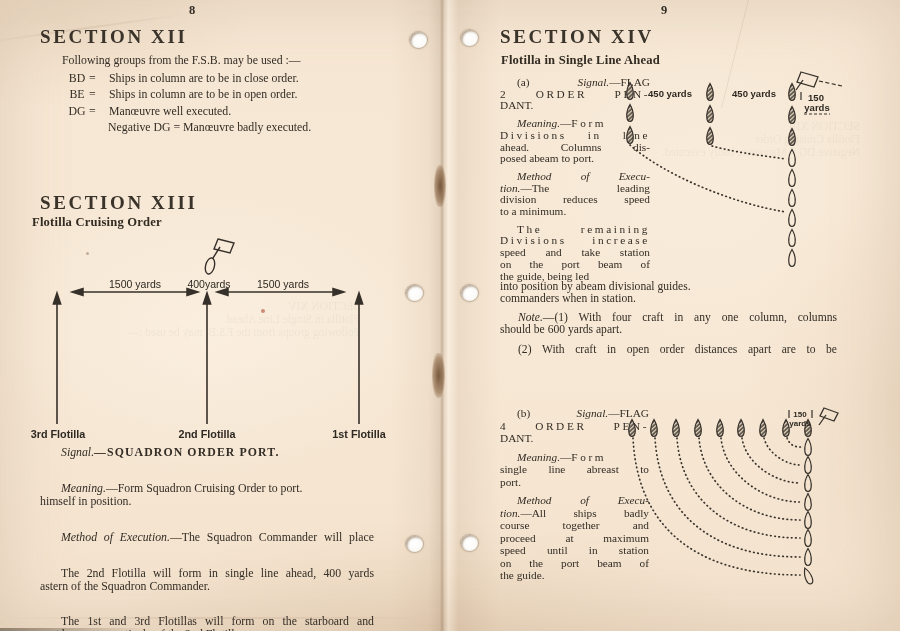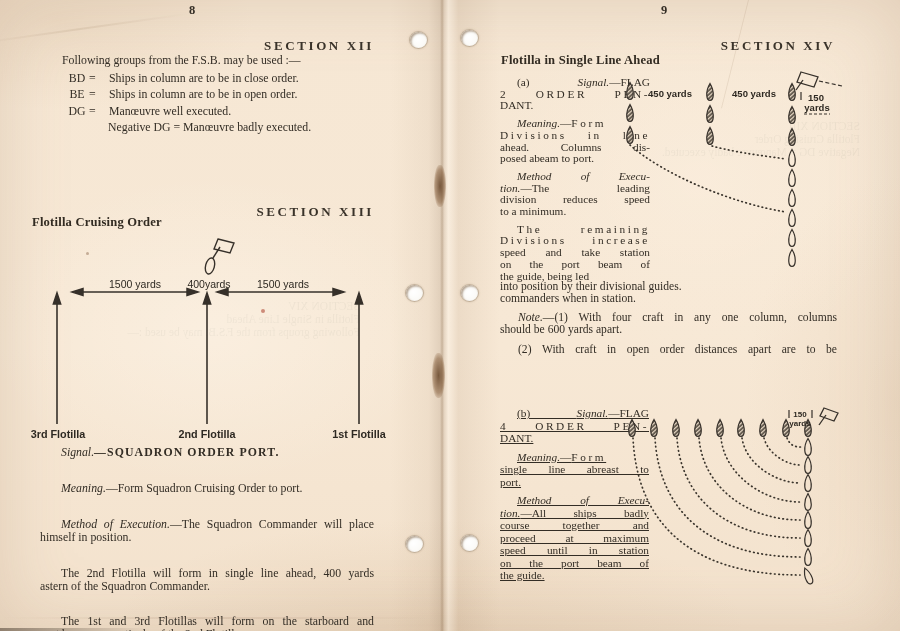--- a/index.html
+++ b/index.html
@@ -25,21 +25,21 @@
   .hole{position:absolute;width:17px;height:16px;border-radius:50%;
     background:radial-gradient(circle at 45% 45%, #ffffff 0%, #fbfaf7 60%, #efe9df 100%);
     border:1px solid #c2b09a;box-shadow:inset 1.5px 1.5px 2px rgba(125,98,70,.55), 0 0 2px rgba(125,98,70,.25);}
   .stain{position:absolute;border-radius:45%;filter:blur(.6px);
     background:radial-gradient(ellipse at 50% 50%, rgba(84,48,18,.75), rgba(110,66,28,.45) 55%, rgba(110,66,28,0) 80%);}
   .speck{position:absolute;border-radius:50%;}
 
   
   .abs{position:absolute;}
   .pageno{font-size:12.5px;font-weight:700;letter-spacing:.5px;}
-  .sechead{font-size:13px;font-weight:700;letter-spacing:2.6px;text-align:right;color:#3a332a;margin-top:12px;}
+  .sechead{font-size:19px;font-weight:700;letter-spacing:2.6px;text-align:left;color:#3a332a;}
   .subhead{font-size:12.6px;font-weight:700;letter-spacing:.2px;color:#322b22;}
   .body-lines{font-size:11.8px;line-height:12.9px;}
   .tline{white-space:nowrap;}
   .tline.ind{padding-left:21px;}
   .tline.g{margin-top:23px;}
   .tline.just{text-align:justify;text-align-last:justify;}
   .tline .it{font-style:italic;}
   .tline .cap{letter-spacing:1.1px;font-weight:bold;}
   .tline .sp{letter-spacing:2.6px;}
   
@@ -164,22 +164,22 @@
           <polygon points="339,61 335.4,72 342.6,72"></polygon>
       </g>
       <text x="38" y="206" text-anchor="middle" font-size="10.8" font-weight="bold">3rd Flotilla</text>
       <text x="187" y="206" text-anchor="middle" font-size="10.8" font-weight="bold">2nd Flotilla</text>
       <text x="339" y="206" text-anchor="middle" font-size="10.8" font-weight="bold">1st Flotilla</text>
     </svg>
 
     <div class="abs body-lines" style="left:40px;top:446px;width:334px;">
         <div class="tline ind"><span class="it">Signal.</span><span class="cap">—SQUADRON ORDER PORT.</span></div>
         <div class="tline ind g"><span class="it">Meaning.</span><span>—Form Squadron Cruising Order to port.</span></div>
+        <div class="tline"><span>himself in position.</span></div>
         <div class="tline ind g just"><span class="it">Method of Execution.</span><span>—The Squadron Commander will place</span></div>
-        <div class="tline"><span>himself in position.</span></div>
         <div class="tline ind g just"><span>The 2nd Flotilla will form in single line ahead, 400 yards</span></div>
         <div class="tline"><span>astern of the Squadron Commander.</span></div>
         <div class="tline ind g just"><span>The 1st and 3rd Flotillas will form on the starboard and</span></div>
         <div class="tline"><span>port beams respectively of the 2nd Flotilla.</span></div>
       </div>
   </div>
 
   <div>
     <div class="abs pageno" style="left:661px;top:3px;">9</div>
 
@@ -236,28 +236,28 @@
         <text x="197" y="43" text-anchor="middle" font-size="9.5" font-weight="bold">yards</text>
         <line x1="184" y1="46" x2="210" y2="46" stroke="#36302a" stroke-width="1.1" stroke-dasharray="3 2"></line>
       </g>
       <g stroke="#3a342c" fill="none" stroke-width="1.7" stroke-linecap="round" stroke-dasharray="0.6 3.6">
         <path d="M10,77 C45,108 115,136 166,144"></path>
         <path d="M92,78 C118,85 145,88 166,91"></path>
       </g>
     </svg>
 
     <div class="abs fullcol" style="left:500px;top:281px;width:337px;">
-        <div class="tline"><span>into position by their divisional guides.</span></div>
+        <div class="tline"><span>into position by abeam divisional guides.</span></div>
         <div class="tline"><span>commanders when in station.</span></div>
         <div class="tline ind g just"><span class="it">Note.</span><span>—(1) With four craft in any one column, columns</span></div>
         <div class="tline"><span>should be 600 yards apart.</span></div>
         <div class="tline ind g just"><span>(2) With craft in open order distances apart are to be</span></div>
       </div>
 
-    <div class="abs narrow colb" style="left:500px;top:407px;width:149px;text-decoration:underline;">
+    <div class="abs narrow colb" style="left:500px;top:407px;width:149px;">
         <div class="tline ind just"><span>(b) </span><span class="it">Signal.</span><span>—FLAG</span></div>
         <div class="tline just"><span class="sp">4 ORDER PEN-</span></div>
         <div class="tline"><span>DANT.</span></div>
         <div class="tline ind g just"><span class="it">Meaning.</span><span>—</span><span class="sp">Form</span></div>
         <div class="tline just"><span>single line abreast to</span></div>
         <div class="tline"><span>port.</span></div>
         <div class="tline ind g just"><span class="it">Method of Execu-</span></div>
         <div class="tline just"><span class="it">tion.</span><span>—All ships badly</span></div>
         <div class="tline just"><span>course together and</span></div>
         <div class="tline just"><span>proceed at maximum</span></div>

